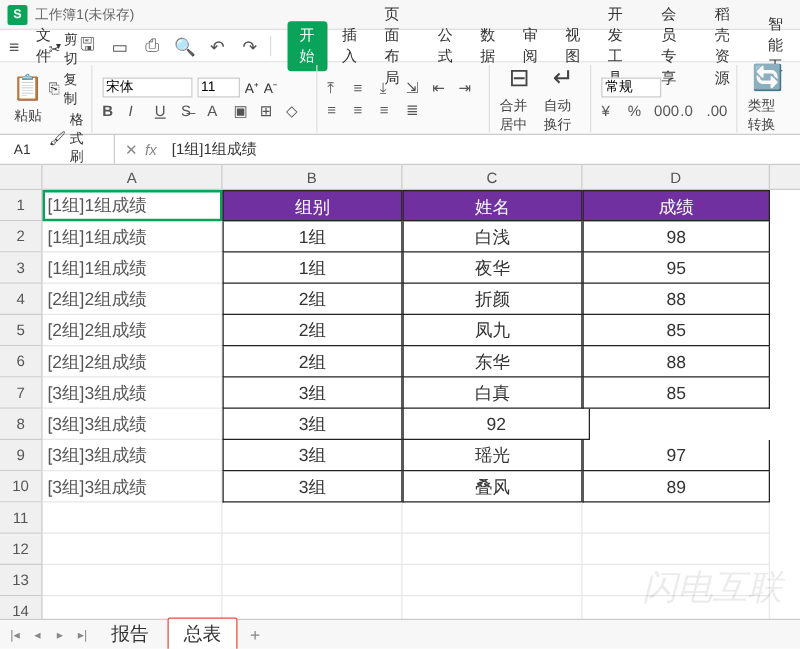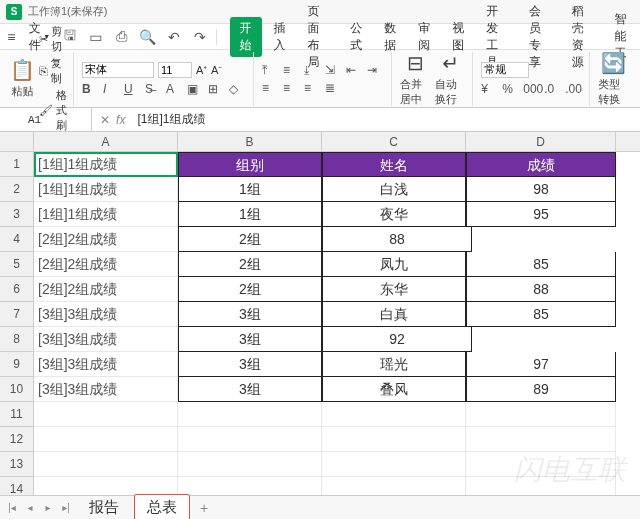--- a/index.html
+++ b/index.html
@@ -29,21 +29,21 @@
   .ribbon-stack { display: flex; flex-direction: column; gap: 2px; font-size: 11px; }
   .ribbon-stack span { display: flex; align-items: center; gap: 3px; }
   .font-select { border: 1px solid #ccc; font-size: 11px; padding: 1px 2px; background: #fff; }
   .font-name { width: 72px; }
   .font-size { width: 34px; }
   .ribbon-icons { display: flex; gap: 3px; font-size: 12px; color: #555; }
   .ribbon-icons span { width: 18px; text-align: center; }
   
   
   .formula-row { height: 24px; display: flex; align-items: center; border-bottom: 1px solid #ccc; }
-  .namebox { width: 92px; border-right: 1px solid #ccc; padding-left: 28px; font-size: 11px; height: 100%; display: flex; align-items: center; font-family: Liberation Mono, monospace; }
+  .namebox { width: 92px; border-right: 1px solid #ccc; padding-left: 11px; font-size: 11px; height: 100%; display: flex; align-items: center; }
   .fx-icons { display: flex; align-items: center; gap: 6px; padding: 0 8px; color: #888; font-size: 12px; }
   .fx-label { font-style: italic; }
   .formula-input { flex: 1; font-size: 12px; padding-left: 4px; color: #333; }
   
   
   .grid-area { position: relative; }
   .col-headers { display: flex; height: 20px; background: #f0f0f0; border-bottom: 1px solid #ccc; }
   .corner { width: 34px; border-right: 1px solid #ccc; background: #f0f0f0; }
   .col-h { border-right: 1px solid #ccc; text-align: center; font-size: 12px; color: #555; line-height: 20px; }
   .colA { width: 144px; }
@@ -237,20 +237,21 @@
         <div class="row-h">3</div>
         <div class="cell colA colA-data">[1组]1组成绩</div>
         <div class="cell colB bordered center">1组</div>
         <div class="cell colC bordered center">夜华</div>
         <div class="cell colD bordered center">95</div>
       </div>
       <div class="row">
         <div class="row-h">4</div>
         <div class="cell colA colA-data">[2组]2组成绩</div>
         <div class="cell colB bordered center">2组</div>
+        <div class="cell colC bordered center">折颜</div>
         <div class="cell colD bordered center">88</div>
       </div>
       <div class="row">
         <div class="row-h">5</div>
         <div class="cell colA colA-data">[2组]2组成绩</div>
         <div class="cell colB bordered center">2组</div>
         <div class="cell colC bordered center">凤九</div>
         <div class="cell colD bordered center">85</div>
       </div>
       <div class="row">

